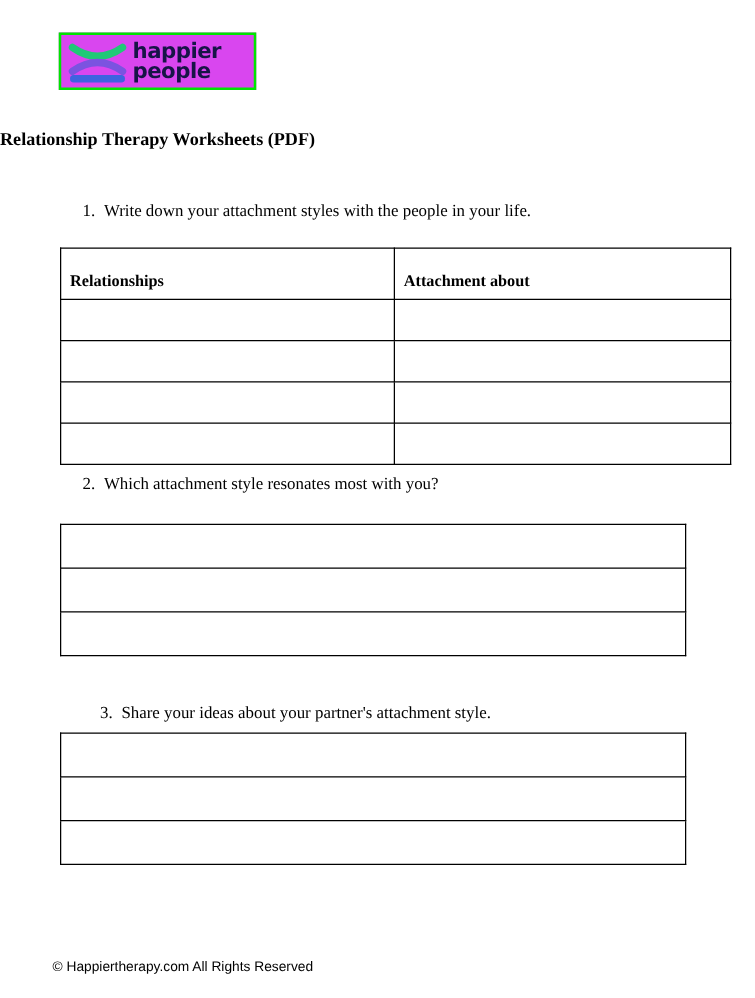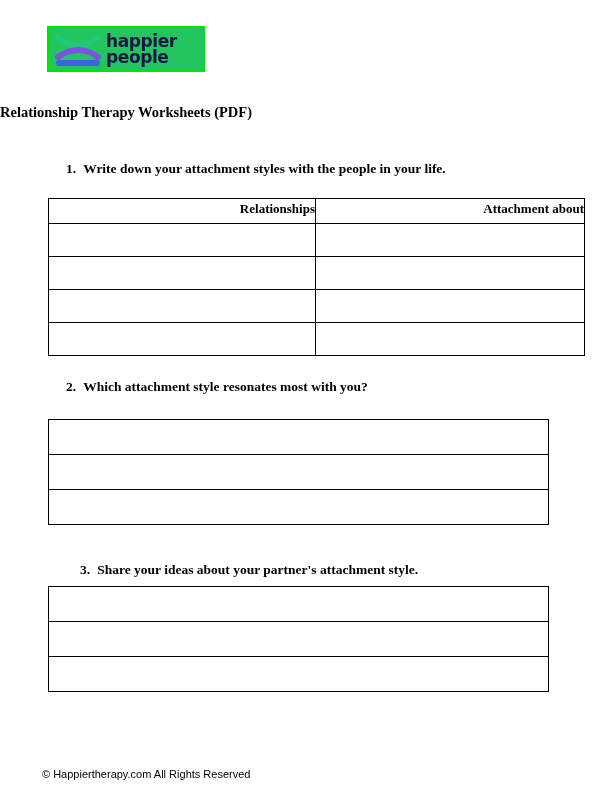--- a/index.html
+++ b/index.html
@@ -17,21 +17,21 @@
   }
 
   
   .logo-box {
     position: absolute;
     left: 47px;
     top: 26px;
     width: 158px;
     height: 46px;
     border: 2px solid #00e500;
-    background: #22c55e;
+    background: #d946ef;
     box-sizing: border-box;
     display: flex;
     align-items: center;
     padding-left: 5px;
   }
   .logo-mark {
     width: 48px;
     height: 38px;
     flex: 0 0 auto;
   }
@@ -56,21 +56,21 @@
     text-align: left;
     font-size: 14.5px;
     font-weight: bold;
     font-family: "Liberation Serif", serif;
   }
 
   
   .question {
     position: absolute;
     font-size: 13.5px;
-    font-weight: bold;
+    font-weight: normal;
     font-family: "Liberation Serif", serif;
     white-space: nowrap;
   }
   .q-num { margin-right: 7px; }
   #q1 { left: 66px; top: 161px; }
   #q2 { left: 66px; top: 379px; }
   #q3 { left: 80px; top: 562px; }
 
   
   .rel-table {
@@ -80,25 +80,25 @@
     width: 520px;
     border-collapse: collapse;
     table-layout: fixed;
   }
   .rel-table th, .rel-table td {
     border: 1px solid #000000;
     padding: 0;
     vertical-align: top;
   }
   .rel-table th {
-    text-align: right;
+    text-align: left;
     font-size: 13px;
     font-weight: bold;
     font-family: "Liberation Serif", serif;
-    padding: 2px 0 3px 7px;
+    padding: 18px 0 3px 7px;
     height: 19px;
   }
   .rel-table td { height: 32px; }
   .col-a { width: 259px; }
   .col-b { width: 261px; }
 
   
   .answer-grid {
     position: absolute;
     left: 48px;

